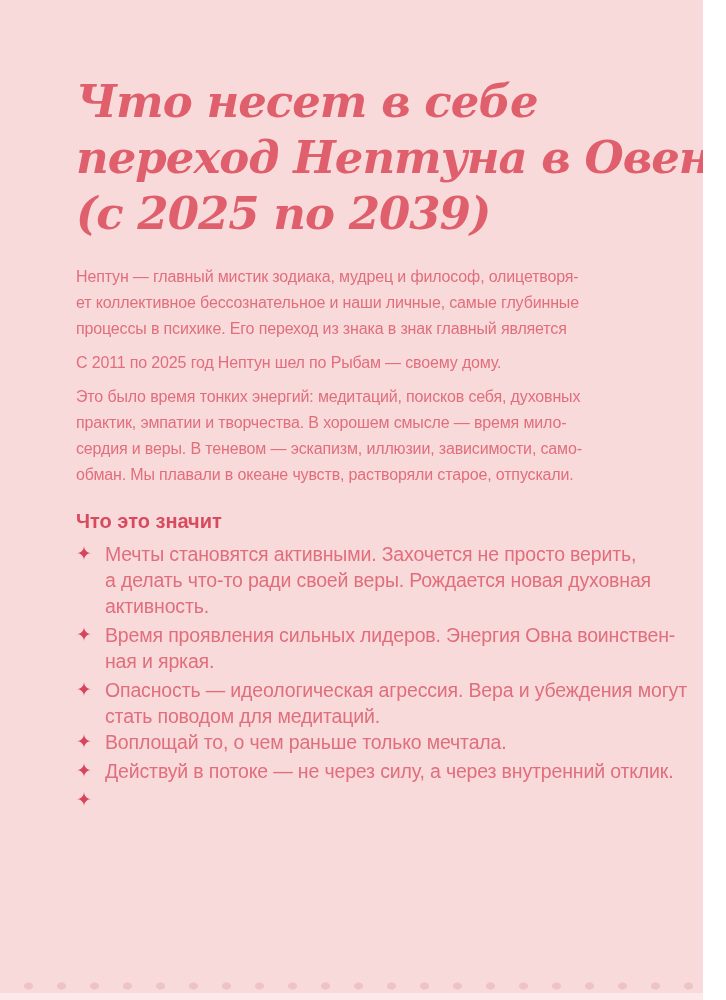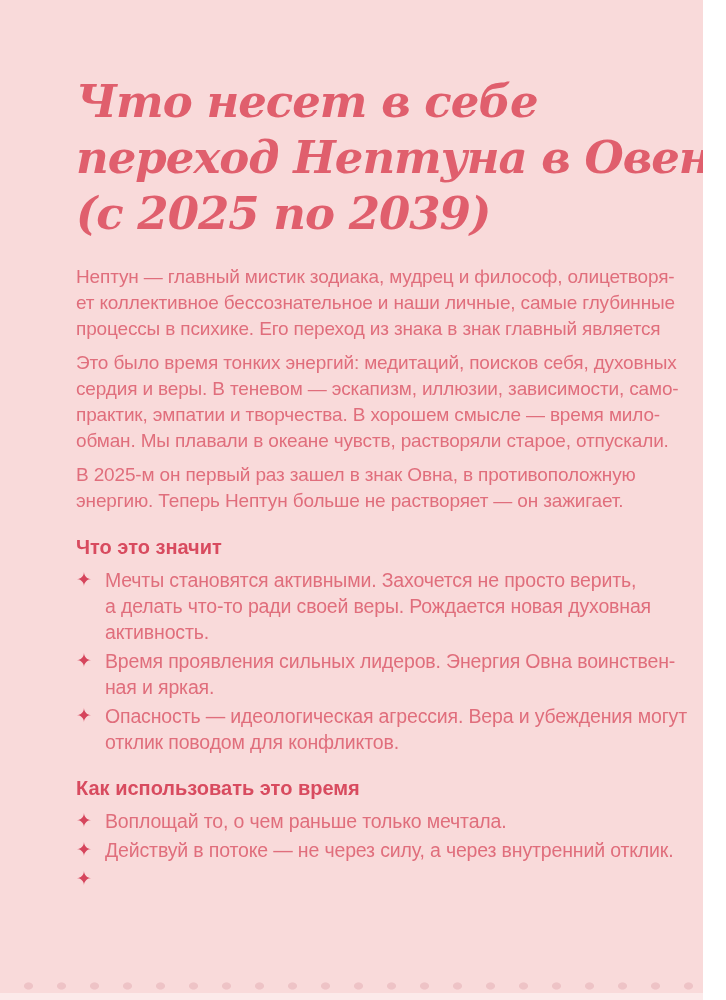--- a/index.html
+++ b/index.html
@@ -29,21 +29,21 @@
     font-style:italic;
     font-weight:700;
     font-size:45px;
     line-height:56px;
     letter-spacing:-1px;
     color:var(--title);
   }
   .title .line{display:block;white-space:nowrap;}
   .para{
     margin:0 0 8px 0;
-    font-size:19px;
+    font-size:16px;
     line-height:26px;
     letter-spacing:-0.15px;
     color:var(--body);
   }
   .para .line{display:block;white-space:nowrap;}
   .section-heading{
     margin:20px 0 7px 0;
     font-size:20px;
     line-height:26px;
     font-weight:700;
@@ -98,32 +98,31 @@
       <span class="line">переход Нептуна в Овен</span>
       <span class="line">(с 2025 по 2039)</span>
     </h1>
 
     <p class="para">
       <span class="line">Нептун — главный мистик зодиака, мудрец и философ, олицетворя-</span>
       <span class="line">ет коллективное бессознательное и наши личные, самые глубинные</span>
       <span class="line">процессы в психике. Его переход из знака в знак главный является</span>
     </p>
 
+    <p class="para">
+      <span class="line">С 2011 по 2025 год Нептун шел по Рыбам — своему дому.</span>
+    </p>
 
     <p class="para">
       <span class="line">Это было время тонких энергий: медитаций, поисков себя, духовных</span>
+      <span class="line">практик, эмпатии и творчества. В хорошем смысле — время мило-</span>
       <span class="line">сердия и веры. В теневом — эскапизм, иллюзии, зависимости, само-</span>
-      <span class="line">практик, эмпатии и творчества. В хорошем смысле — время мило-</span>
       <span class="line">обман. Мы плавали в океане чувств, растворяли старое, отпускали.</span>
     </p>
 
-    <p class="para">
-      <span class="line">В 2025-м он первый раз зашел в знак Овна, в противоположную</span>
-      <span class="line">энергию. Теперь Нептун больше не растворяет — он зажигает.</span>
-    </p>
 
     <h2 class="section-heading">Что это значит</h2>
 
     <ul class="bullet-list">
       <li>
         <span class="bullet">✦</span>
         <span class="item-text">
           <span class="line">Мечты становятся активными. Захочется не просто верить,</span>
           <span class="line">а делать что-то ради своей веры. Рождается новая духовная</span>
           <span class="line">активность.</span>
@@ -133,26 +132,25 @@
         <span class="bullet">✦</span>
         <span class="item-text">
           <span class="line">Время проявления сильных лидеров. Энергия Овна воинствен-</span>
           <span class="line">ная и яркая.</span>
         </span>
       </li>
       <li>
         <span class="bullet">✦</span>
         <span class="item-text">
           <span class="line">Опасность — идеологическая агрессия. Вера и убеждения могут</span>
-          <span class="line">отклик поводом для конфликтов.</span>
+          <span class="line">стать поводом для медитаций.</span>
         </span>
       </li>
     </ul>
 
-    <h2 class="section-heading">Как использовать это время</h2>
 
     <ul class="bullet-list">
       <li>
         <span class="bullet">✦</span>
         <span class="item-text">
           <span class="line">Воплощай то, о чем раньше только мечтала.</span>
         </span>
       </li>
       <li>
         <span class="bullet">✦</span>

